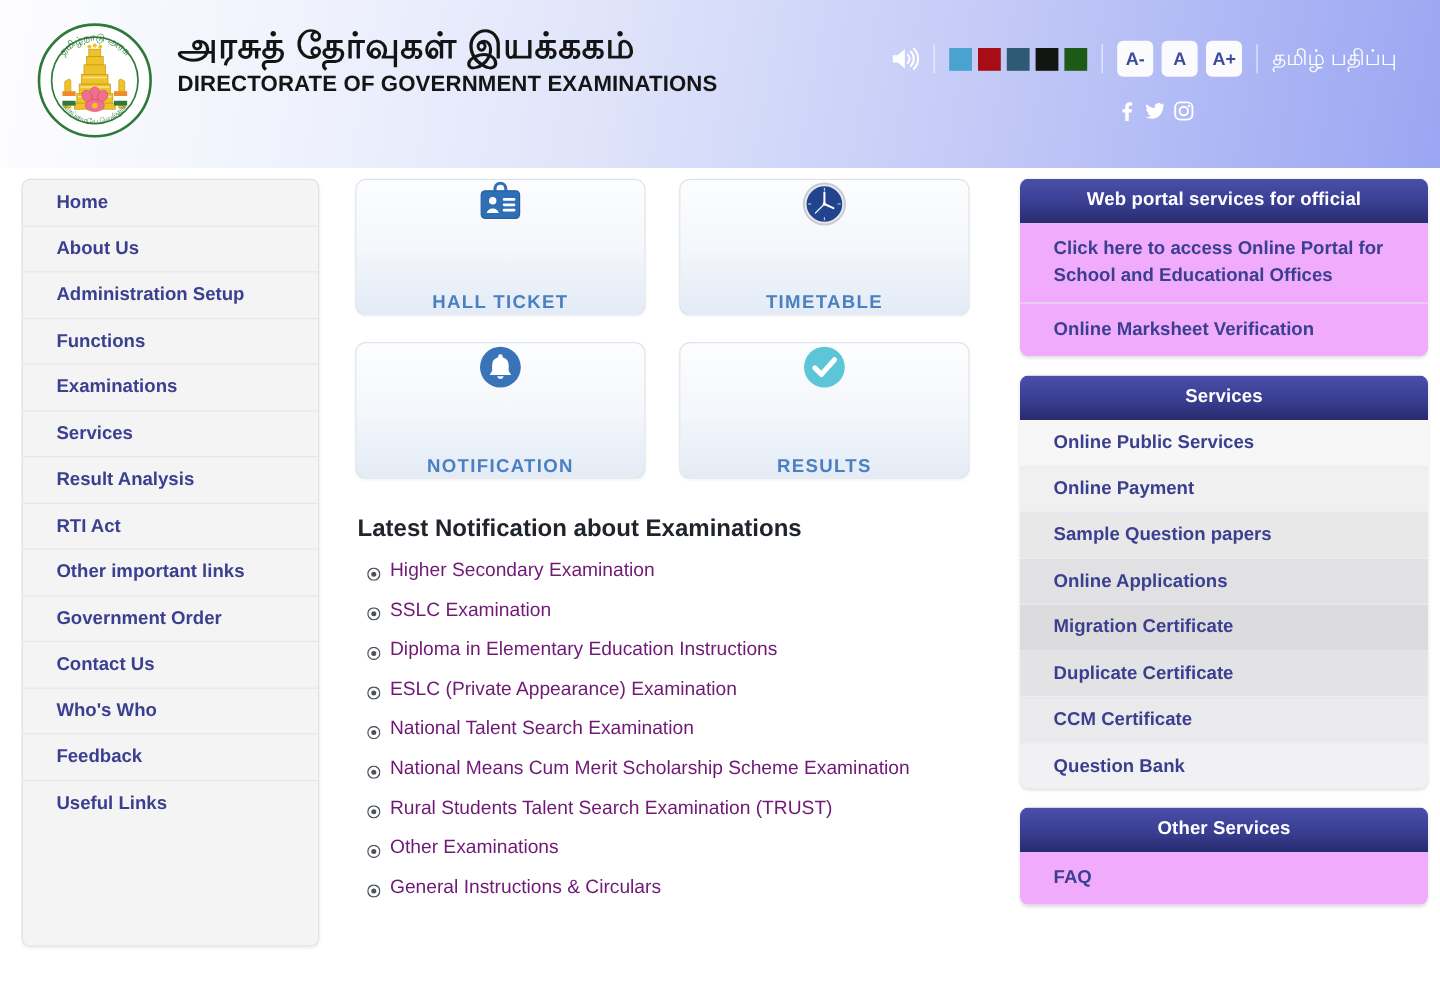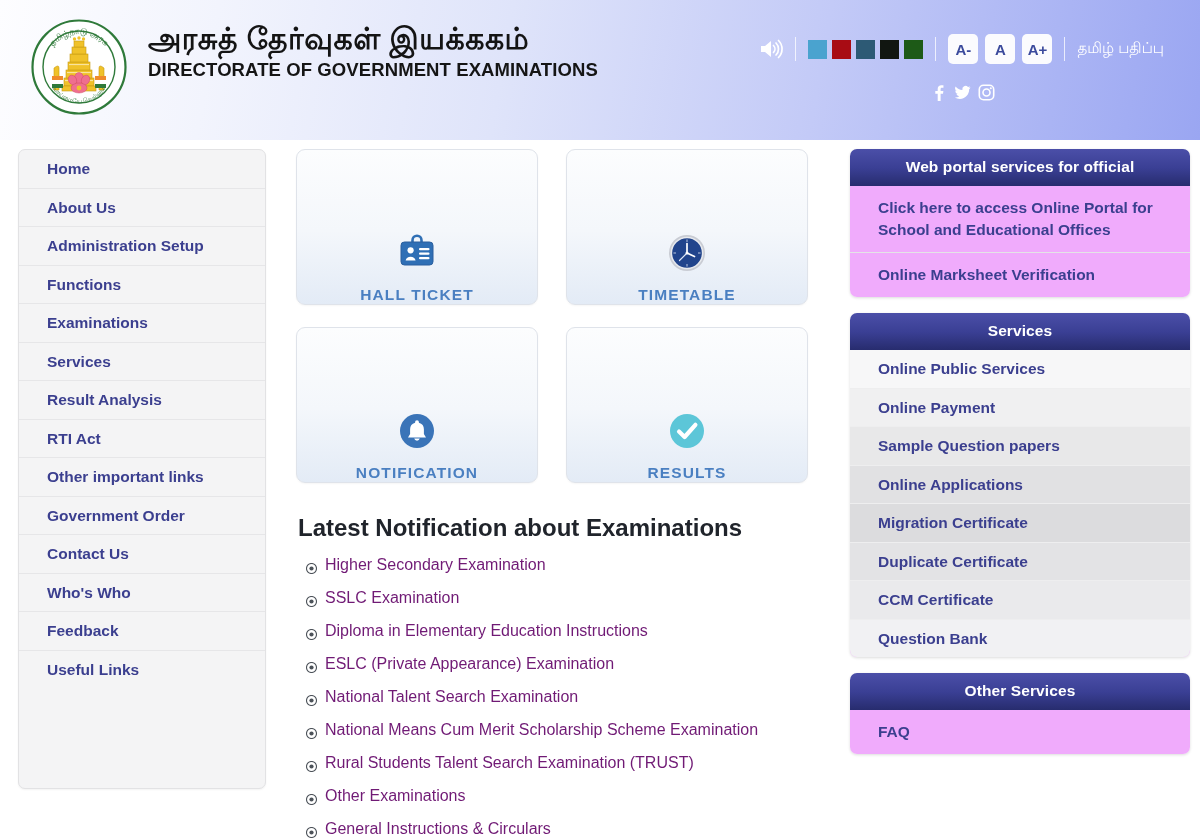--- a/index.html
+++ b/index.html
@@ -82,21 +82,21 @@
     color: #3b4a9c;
     font-size: 15px;
     font-weight: bold;
     display: flex; align-items: center; justify-content: center;
     cursor: pointer;
     border: none;
     font-family: "Liberation Sans", sans-serif;
   }
   .lang-link {
     color: #ffffff;
-    font-size: 15px;
+    font-size: 18px;
     white-space: nowrap;
     cursor: pointer;
     text-decoration: none;
   }
 
   .social-row {
     position: absolute;
     right: 205px;
     top: 84px;
     display: flex;
@@ -146,43 +146,43 @@
     flex: 1 1 auto;
     padding: 0 14px 0 30px;
     min-width: 0;
   }
   .tiles {
     display: grid;
     grid-template-columns: 242px 242px;
     gap: 22px 28px;
   }
   .tile {
-    height: 156px;
+    height: 114px;
     border: 1px solid #dfe3ea;
     border-radius: 9px;
     background: linear-gradient(180deg, #fcfdfe 0%, #f4f7fb 52%, #e3ebf6 100%);
     display: flex;
     flex-direction: column;
     align-items: center;
-    justify-content: flex-end;
+    justify-content: space-between;
     gap: 13px;
     cursor: pointer;
     box-shadow: 0 1px 2px rgba(0,0,0,.04);
   }
   .tile-icon { height: 40px; display: flex; align-items: center; justify-content: center; }
   .tile-label {
     font-size: 15.5px;
     font-weight: bold;
     letter-spacing: 1.1px;
     color: #4a7fc1;
   }
 
   .notif-title {
     margin: 31px 0 6px 2px;
-    font-size: 24px;
+    font-size: 20px;
     font-weight: bold;
     color: #20242b;
   }
   .notif-list { list-style: none; }
   .notif-item {
     display: flex;
     align-items: flex-start;
     gap: 8px;
     padding: 8px 0 7px 10px;
     font-size: 16px;

